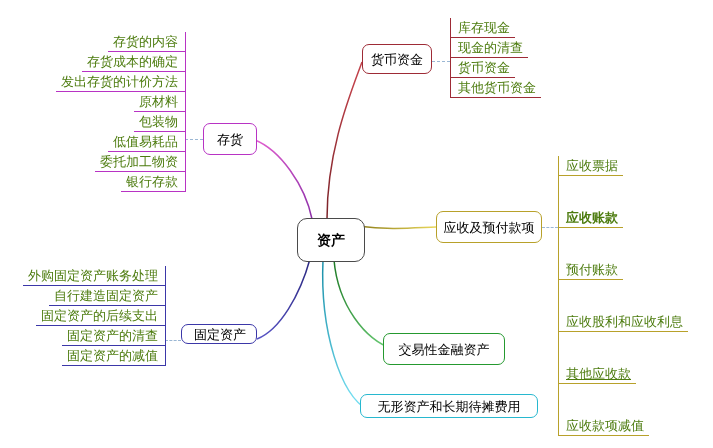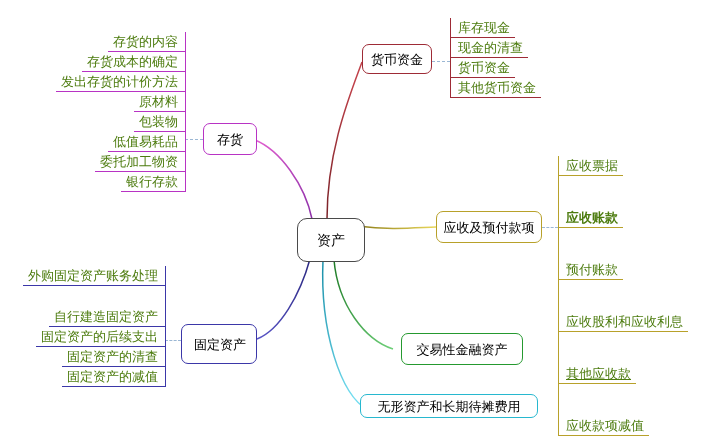--- a/index.html
+++ b/index.html
@@ -36,21 +36,21 @@
     color: #000000;
     font-size: 13px;
     line-height: 1;
     display: flex;
     align-items: center;
     justify-content: center;
     white-space: nowrap;
     padding: 0 7px;
   }
   .node.root {
-    font-weight: normal;
+    font-weight: bold;
     font-size: 14px;
     border-width: 1.6px;
     border-color: #4a4a4a;
     border-radius: 10px;
   }
 
   
   .leafgroup {
     position: absolute;
     display: flex;
@@ -175,33 +175,33 @@
   <div class="stub" style="left:542px; top:227px; width:16px;"></div>
   <div class="leafgroup rightside" style="left:558px; top:156px; border-color:#b8a12a;gap:32px;">
     <div class="leaf" style="border-color:#b8a12a;">应收票据</div>
     <div class="leaf" style="border-color:#b8a12a;font-weight:bold;">应收账款</div>
     <div class="leaf" style="border-color:#b8a12a;">预付账款</div>
     <div class="leaf" style="border-color:#b8a12a;">应收股利和应收利息</div>
     <div class="leaf" style="border-color:#b8a12a;text-decoration:underline;">其他应收款</div>
     <div class="leaf" style="border-color:#b8a12a;">应收款项减值</div>
   </div>
 
-  <div class="node" style="left:181px; top:324px; width:76px; height:40px; border-color:#3b37a8;padding-left:9px;">
+  <div class="node" style="left:181px; top:324px; width:76px; height:20px; border-color:#3b37a8;padding-left:9px;">
     <span>固定资产</span>
   </div>
   <div class="stub" style="left:165px; top:340px; width:16px;"></div>
   <div class="leafgroup leftside" style="left:0px; top:266px; width:165px; border-color:#3b37a8;">
     <div class="leaf" style="border-color:#3b37a8;">外购固定资产账务处理</div>
-    <div class="leaf" style="border-color:#3b37a8;margin-top:21px;">自行建造固定资产</div>
+    <div class="leaf" style="border-color:#3b37a8;">自行建造固定资产</div>
     <div class="leaf" style="border-color:#3b37a8;">固定资产的后续支出</div>
     <div class="leaf" style="border-color:#3b37a8;">固定资产的清查</div>
     <div class="leaf" style="border-color:#3b37a8;">固定资产的减值</div>
   </div>
 
-  <div class="node" style="left:401px; top:333px; width:122px; height:32px; border-color:#25992f;">
+  <div class="node" style="left:383px; top:333px; width:122px; height:32px; border-color:#25992f;">
     <span>交易性金融资产</span>
   </div>
 
   <div class="node" style="left:360px; top:394px; width:178px; height:24px; border-color:#27b8cf;">
     <span>无形资产和长期待摊费用</span>
   </div>
 
 </div>
 
 </body></html>

